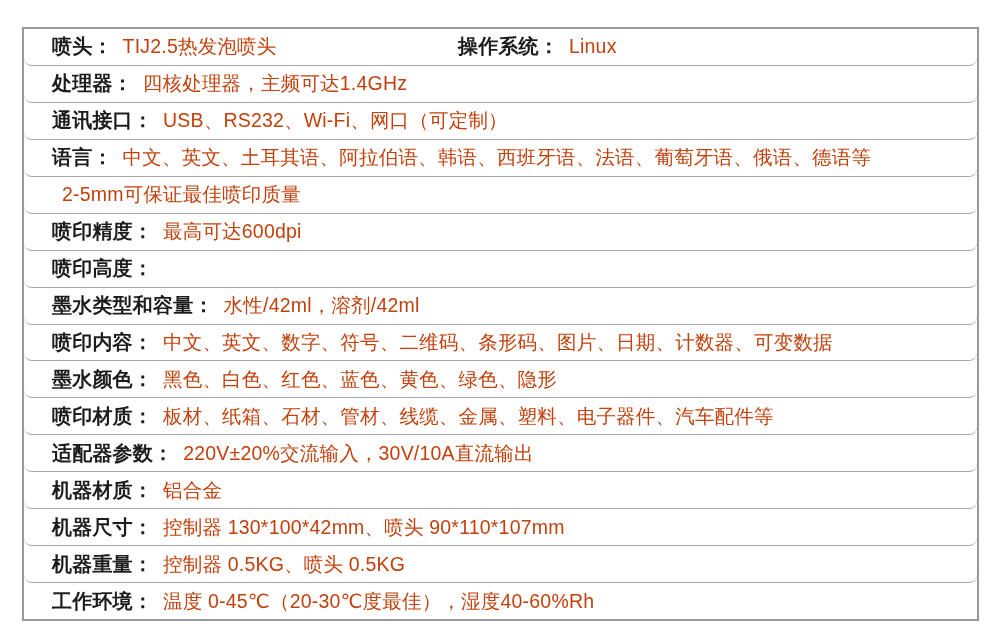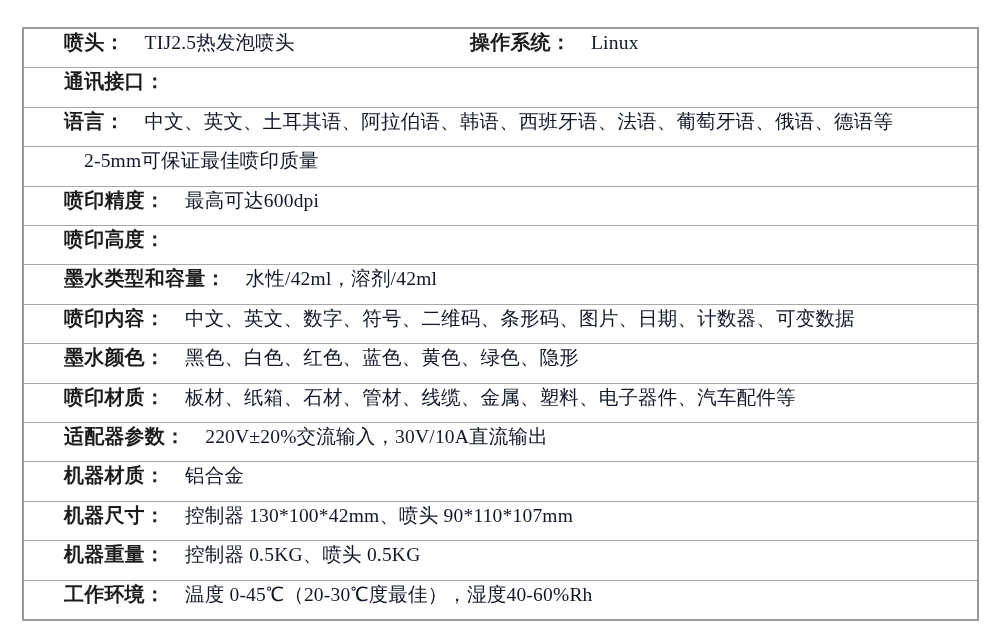--- a/index.html
+++ b/index.html
@@ -17,24 +17,26 @@
     width: 957px;
     height: 594px;
     border: 2px solid #999999;
     background: #ffffff;
     display: flex;
     flex-direction: column;
   }
   .spec-row {
     flex: 1 1 0;
     display: flex;
+    align-items: center;
     border-bottom: 1px solid #a8a8a8;
-    padding-left: 40px;
+    padding-left: 28px;
     overflow: hidden;
     white-space: nowrap;
+    border-radius: 8px;
   }
   .spec-row:last-child {
     border-bottom: none;
   }
   .spec-cell {
     display: inline-flex;
     align-items: baseline;
     white-space: nowrap;
   }
   .spec-cell.first-col {
@@ -43,46 +45,52 @@
   }
   .spec-label {
     font-weight: bold;
     font-size: 20px;
     color: #1c1c1c;
     letter-spacing: 0.2px;
   }
   .spec-value {
     font-weight: normal;
     font-size: 19.5px;
-    color: #0f172a;
-    margin-left: 20px;
+    color: #c2410c;
+    margin-left: 10px;
     letter-spacing: 0.2px;
-    font-family: Liberation Serif, serif;
   }
 </style>
 </head>
 <body>
 
 <div class="spec-table">
 
   <div class="spec-row">
     <div class="spec-cell first-col">
       <span class="spec-label">喷头：</span>
       <span class="spec-value">TIJ2.5热发泡喷头</span>
     </div>
     <div class="spec-cell">
       <span class="spec-label">操作系统：</span>
       <span class="spec-value">Linux</span>
     </div>
   </div>
 
+  <div class="spec-row">
+    <div class="spec-cell">
+      <span class="spec-label">处理器：</span>
+      <span class="spec-value">四核处理器，主频可达1.4GHz</span>
+    </div>
+  </div>
 
   <div class="spec-row">
     <div class="spec-cell">
       <span class="spec-label">通讯接口：</span>
+      <span class="spec-value">USB、RS232、Wi-Fi、网口（可定制）</span>
     </div>
   </div>
 
   <div class="spec-row">
     <div class="spec-cell">
       <span class="spec-label">语言：</span>
       <span class="spec-value">中文、英文、土耳其语、阿拉伯语、韩语、西班牙语、法语、葡萄牙语、俄语、德语等</span>
     </div>
   </div>
 

